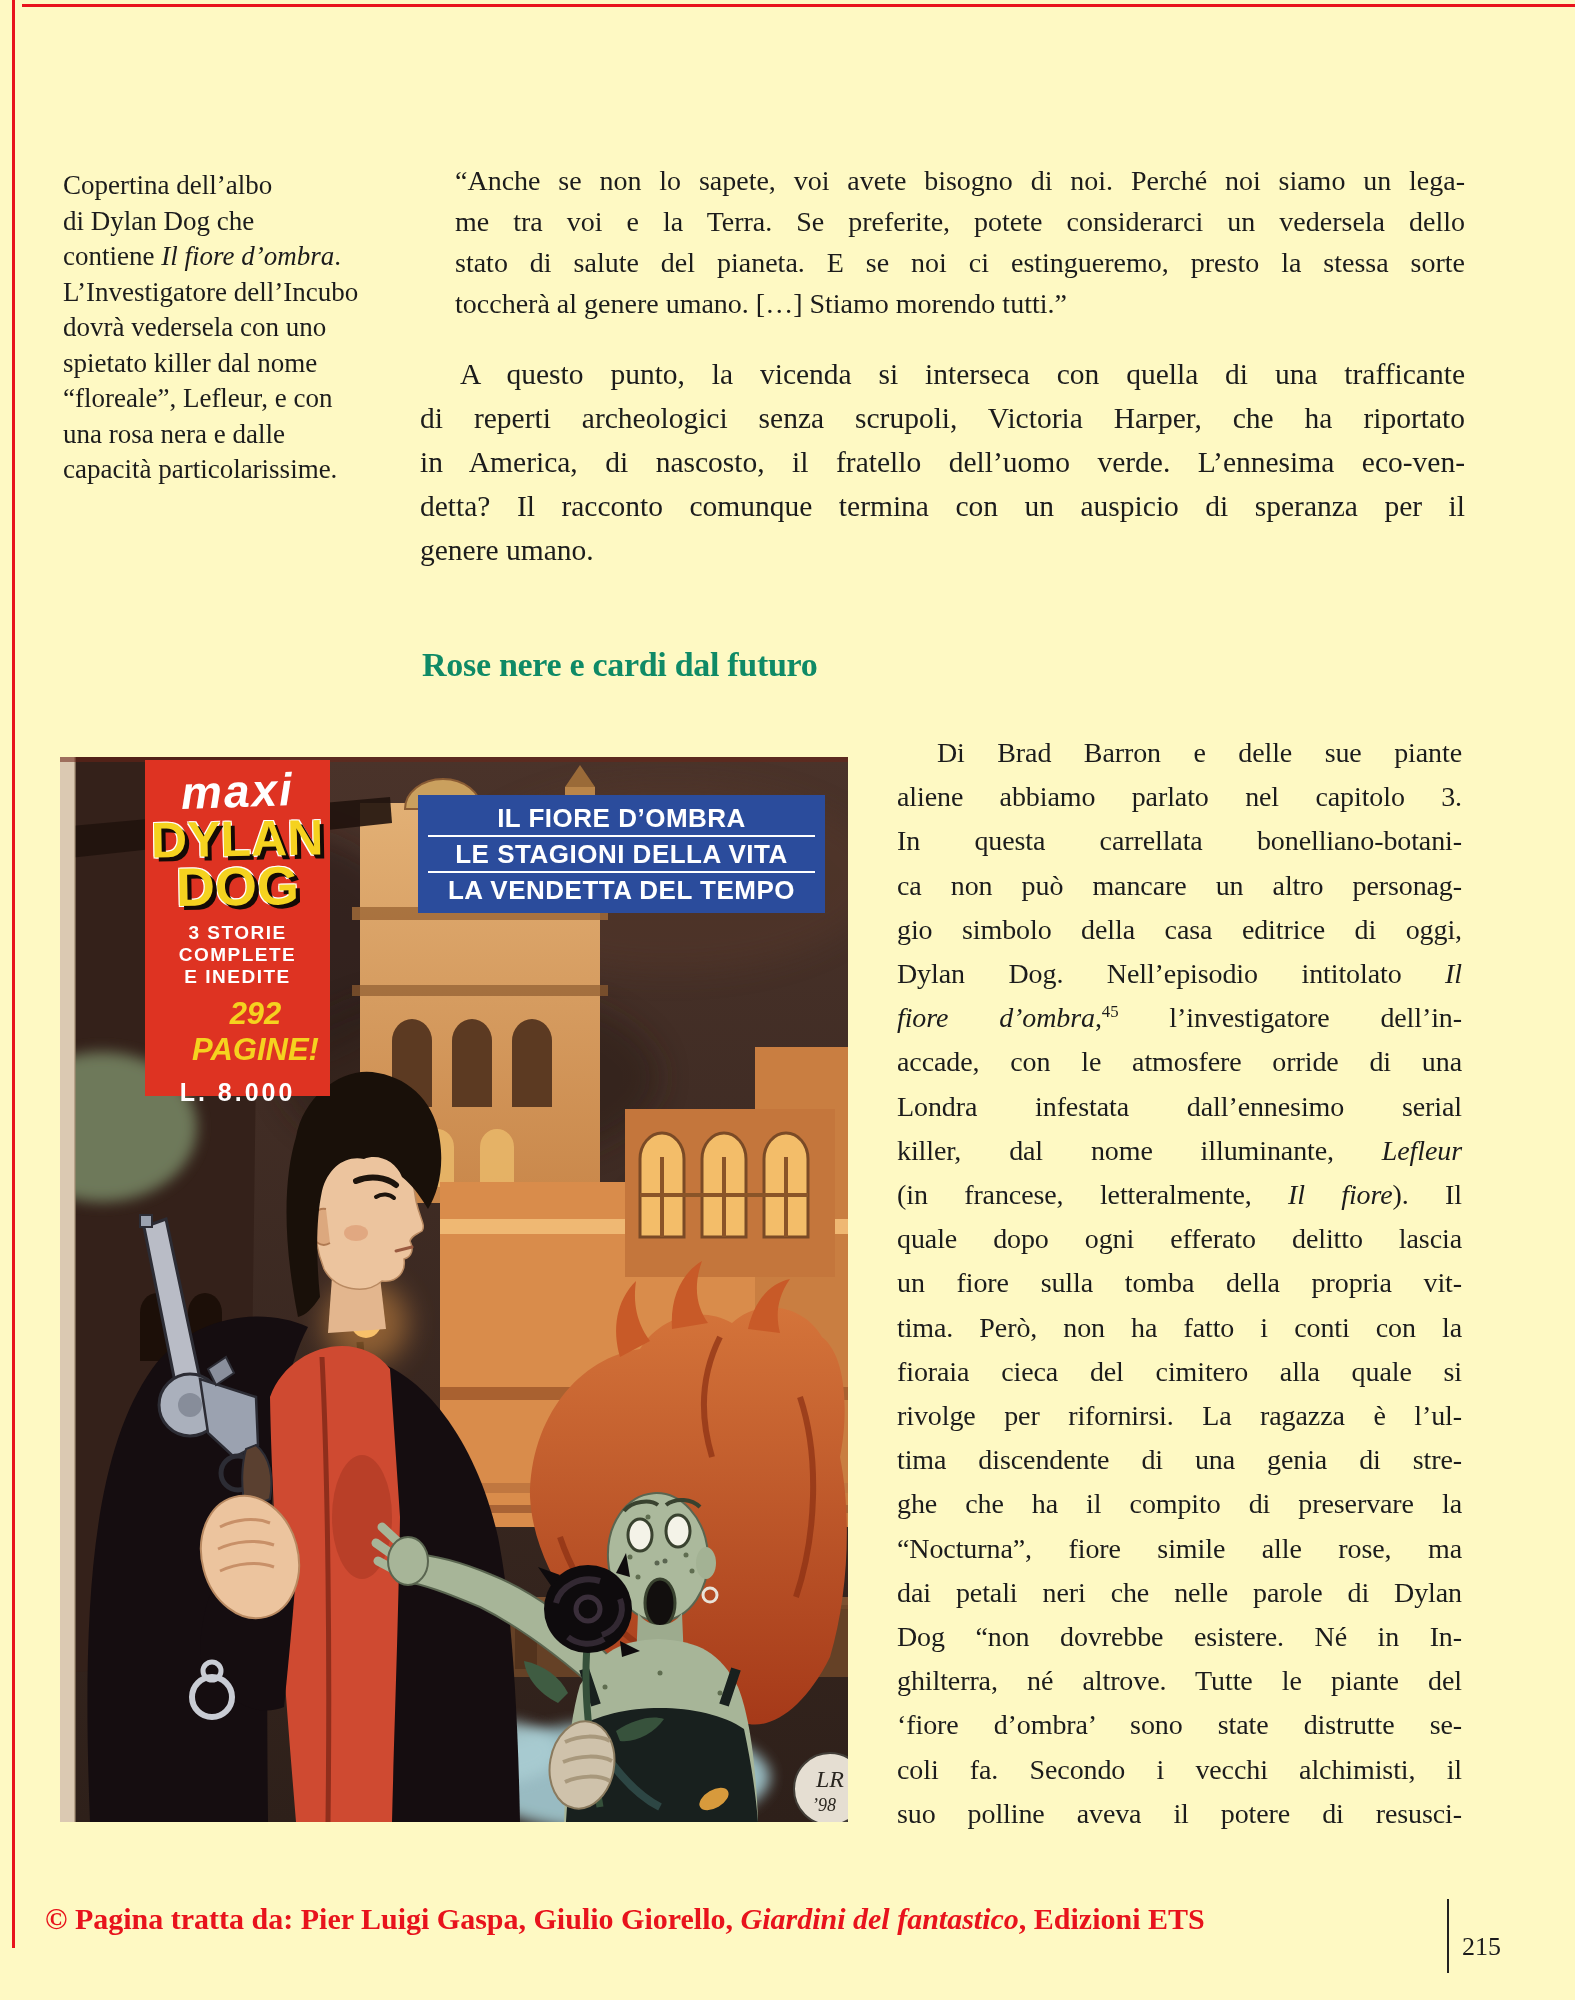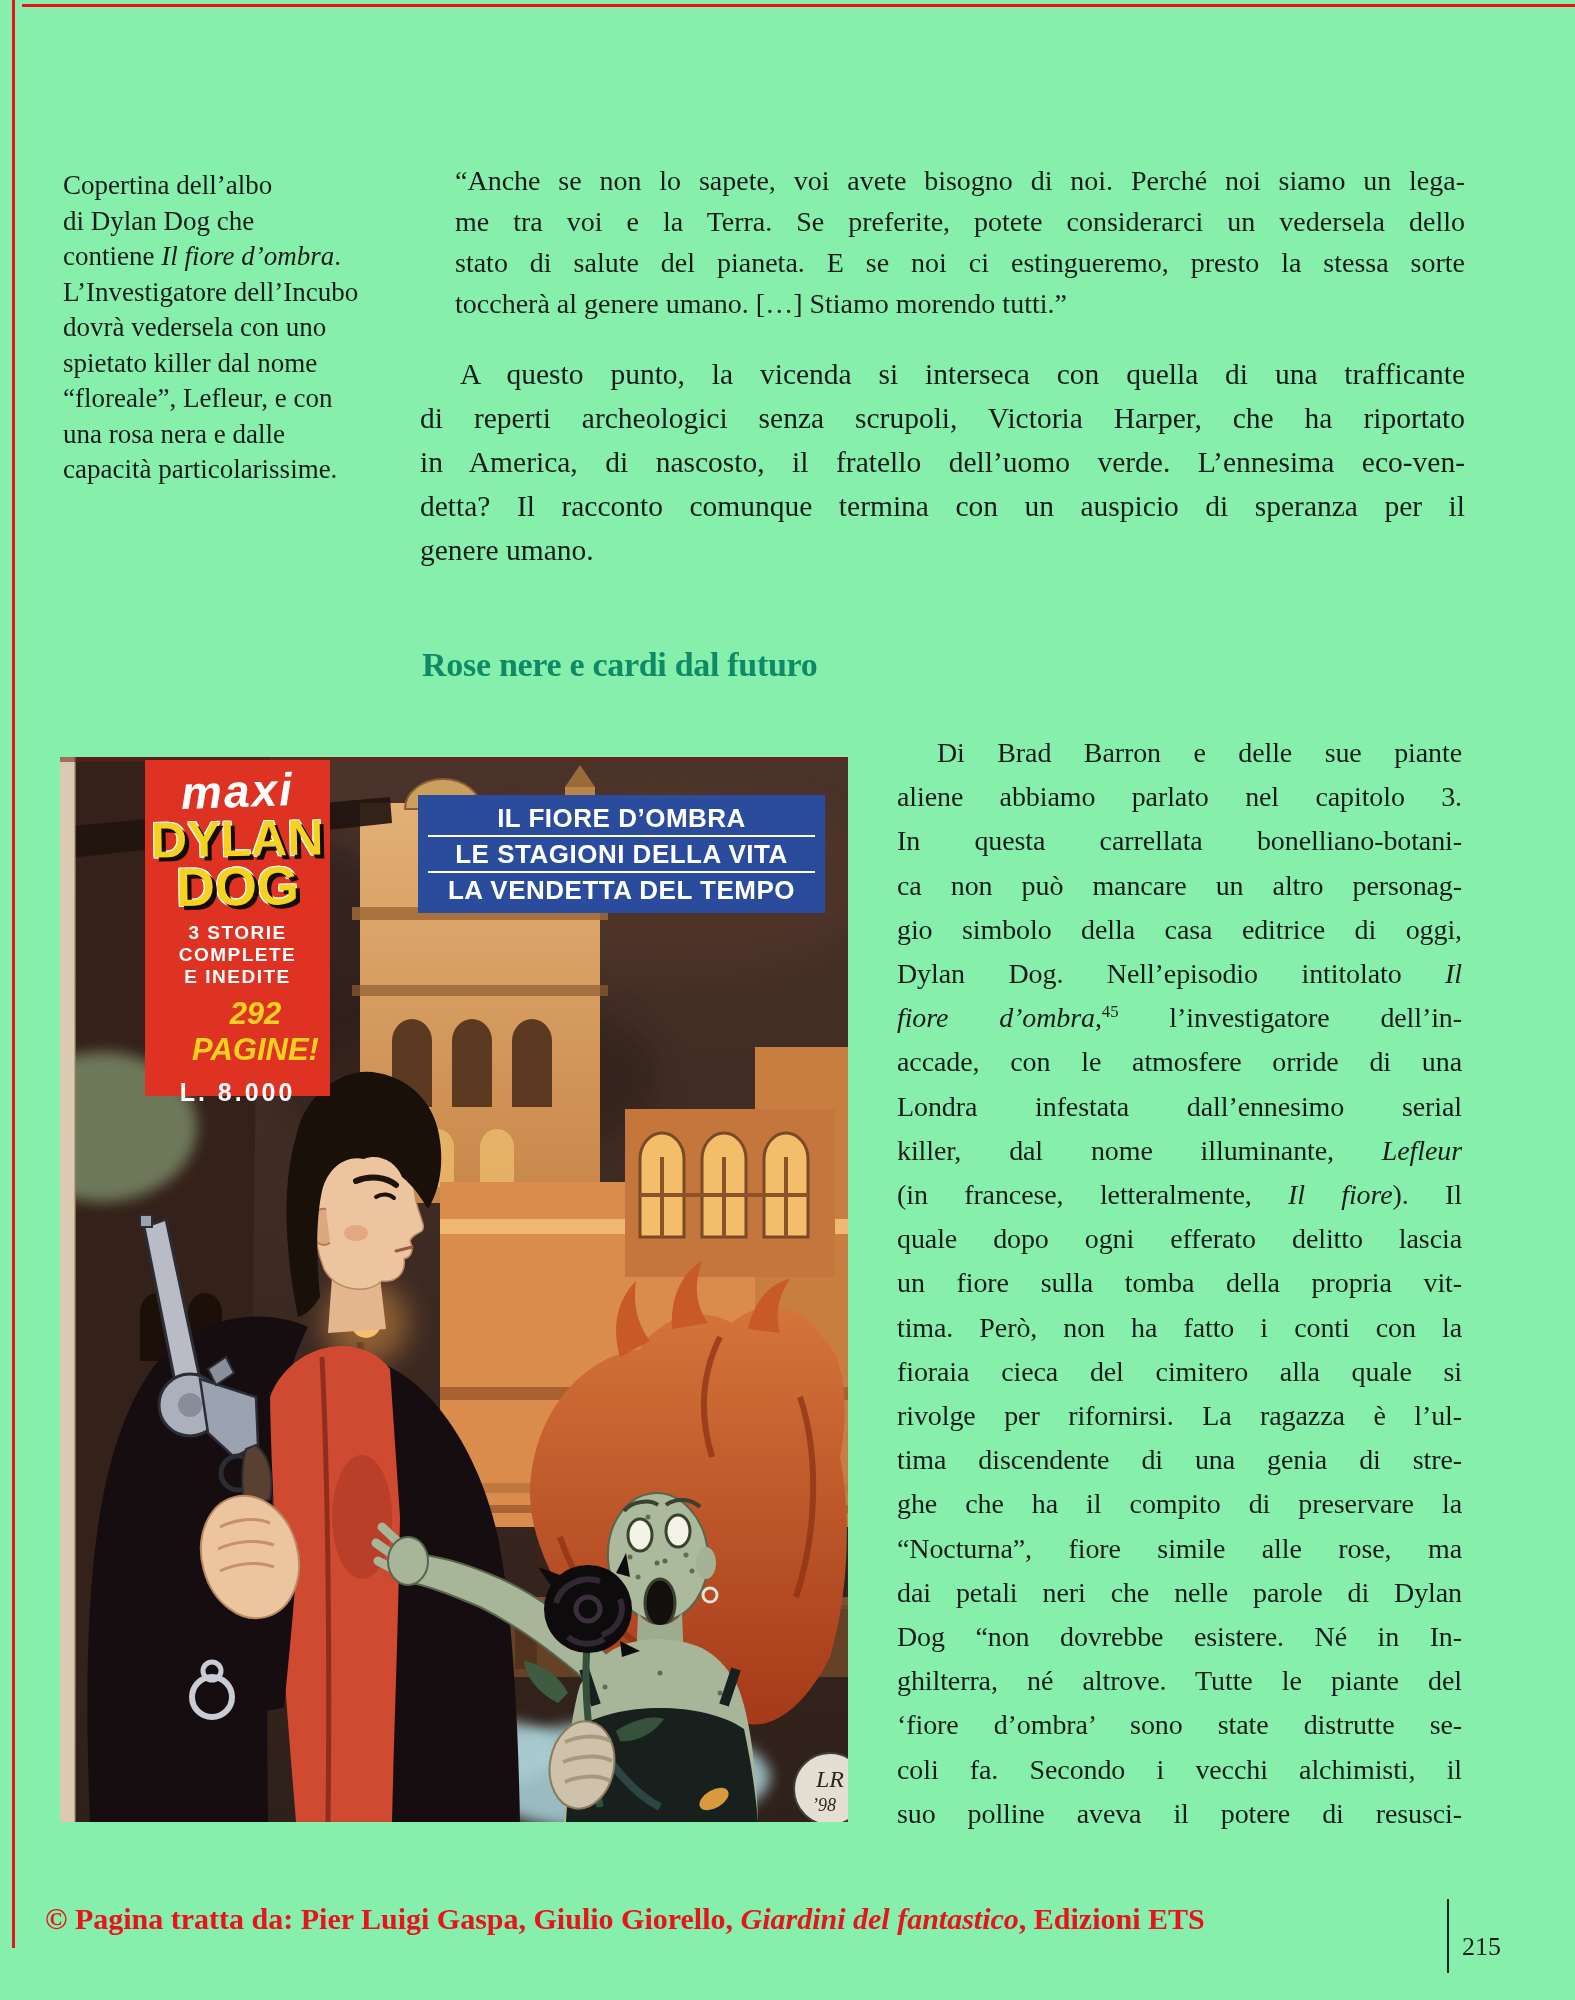--- a/index.html
+++ b/index.html
@@ -1,16 +1,16 @@
 <!DOCTYPE html>
 <html><head>
 <meta charset="utf-8">
 <style>
   html,body{margin:0;padding:0;background:#ffffff;}
-  .page{position:relative;width:1575px;height:2000px;background:#86efac;overflow:hidden;
+  .page{position:relative;width:1575px;height:2000px;background:#fef9c3;overflow:hidden;
         font-family:"Liberation Serif",serif;color:#1c1c1c;}
   .rule-top{position:absolute;left:22px;top:4px;width:1553px;height:3px;background:#e8131c;}
   .rule-left{position:absolute;left:12px;top:0;width:3px;height:1948px;background:#e8131c;}
 
   .tl{white-space:normal;}
   .just .tl{text-align:justify;text-align-last:justify;}
   .just .tl.last{text-align-last:left;}
   .tl.ind{text-indent:40px;}
   sup{font-size:60%;vertical-align:super;line-height:0;}
   i{font-style:italic;}

